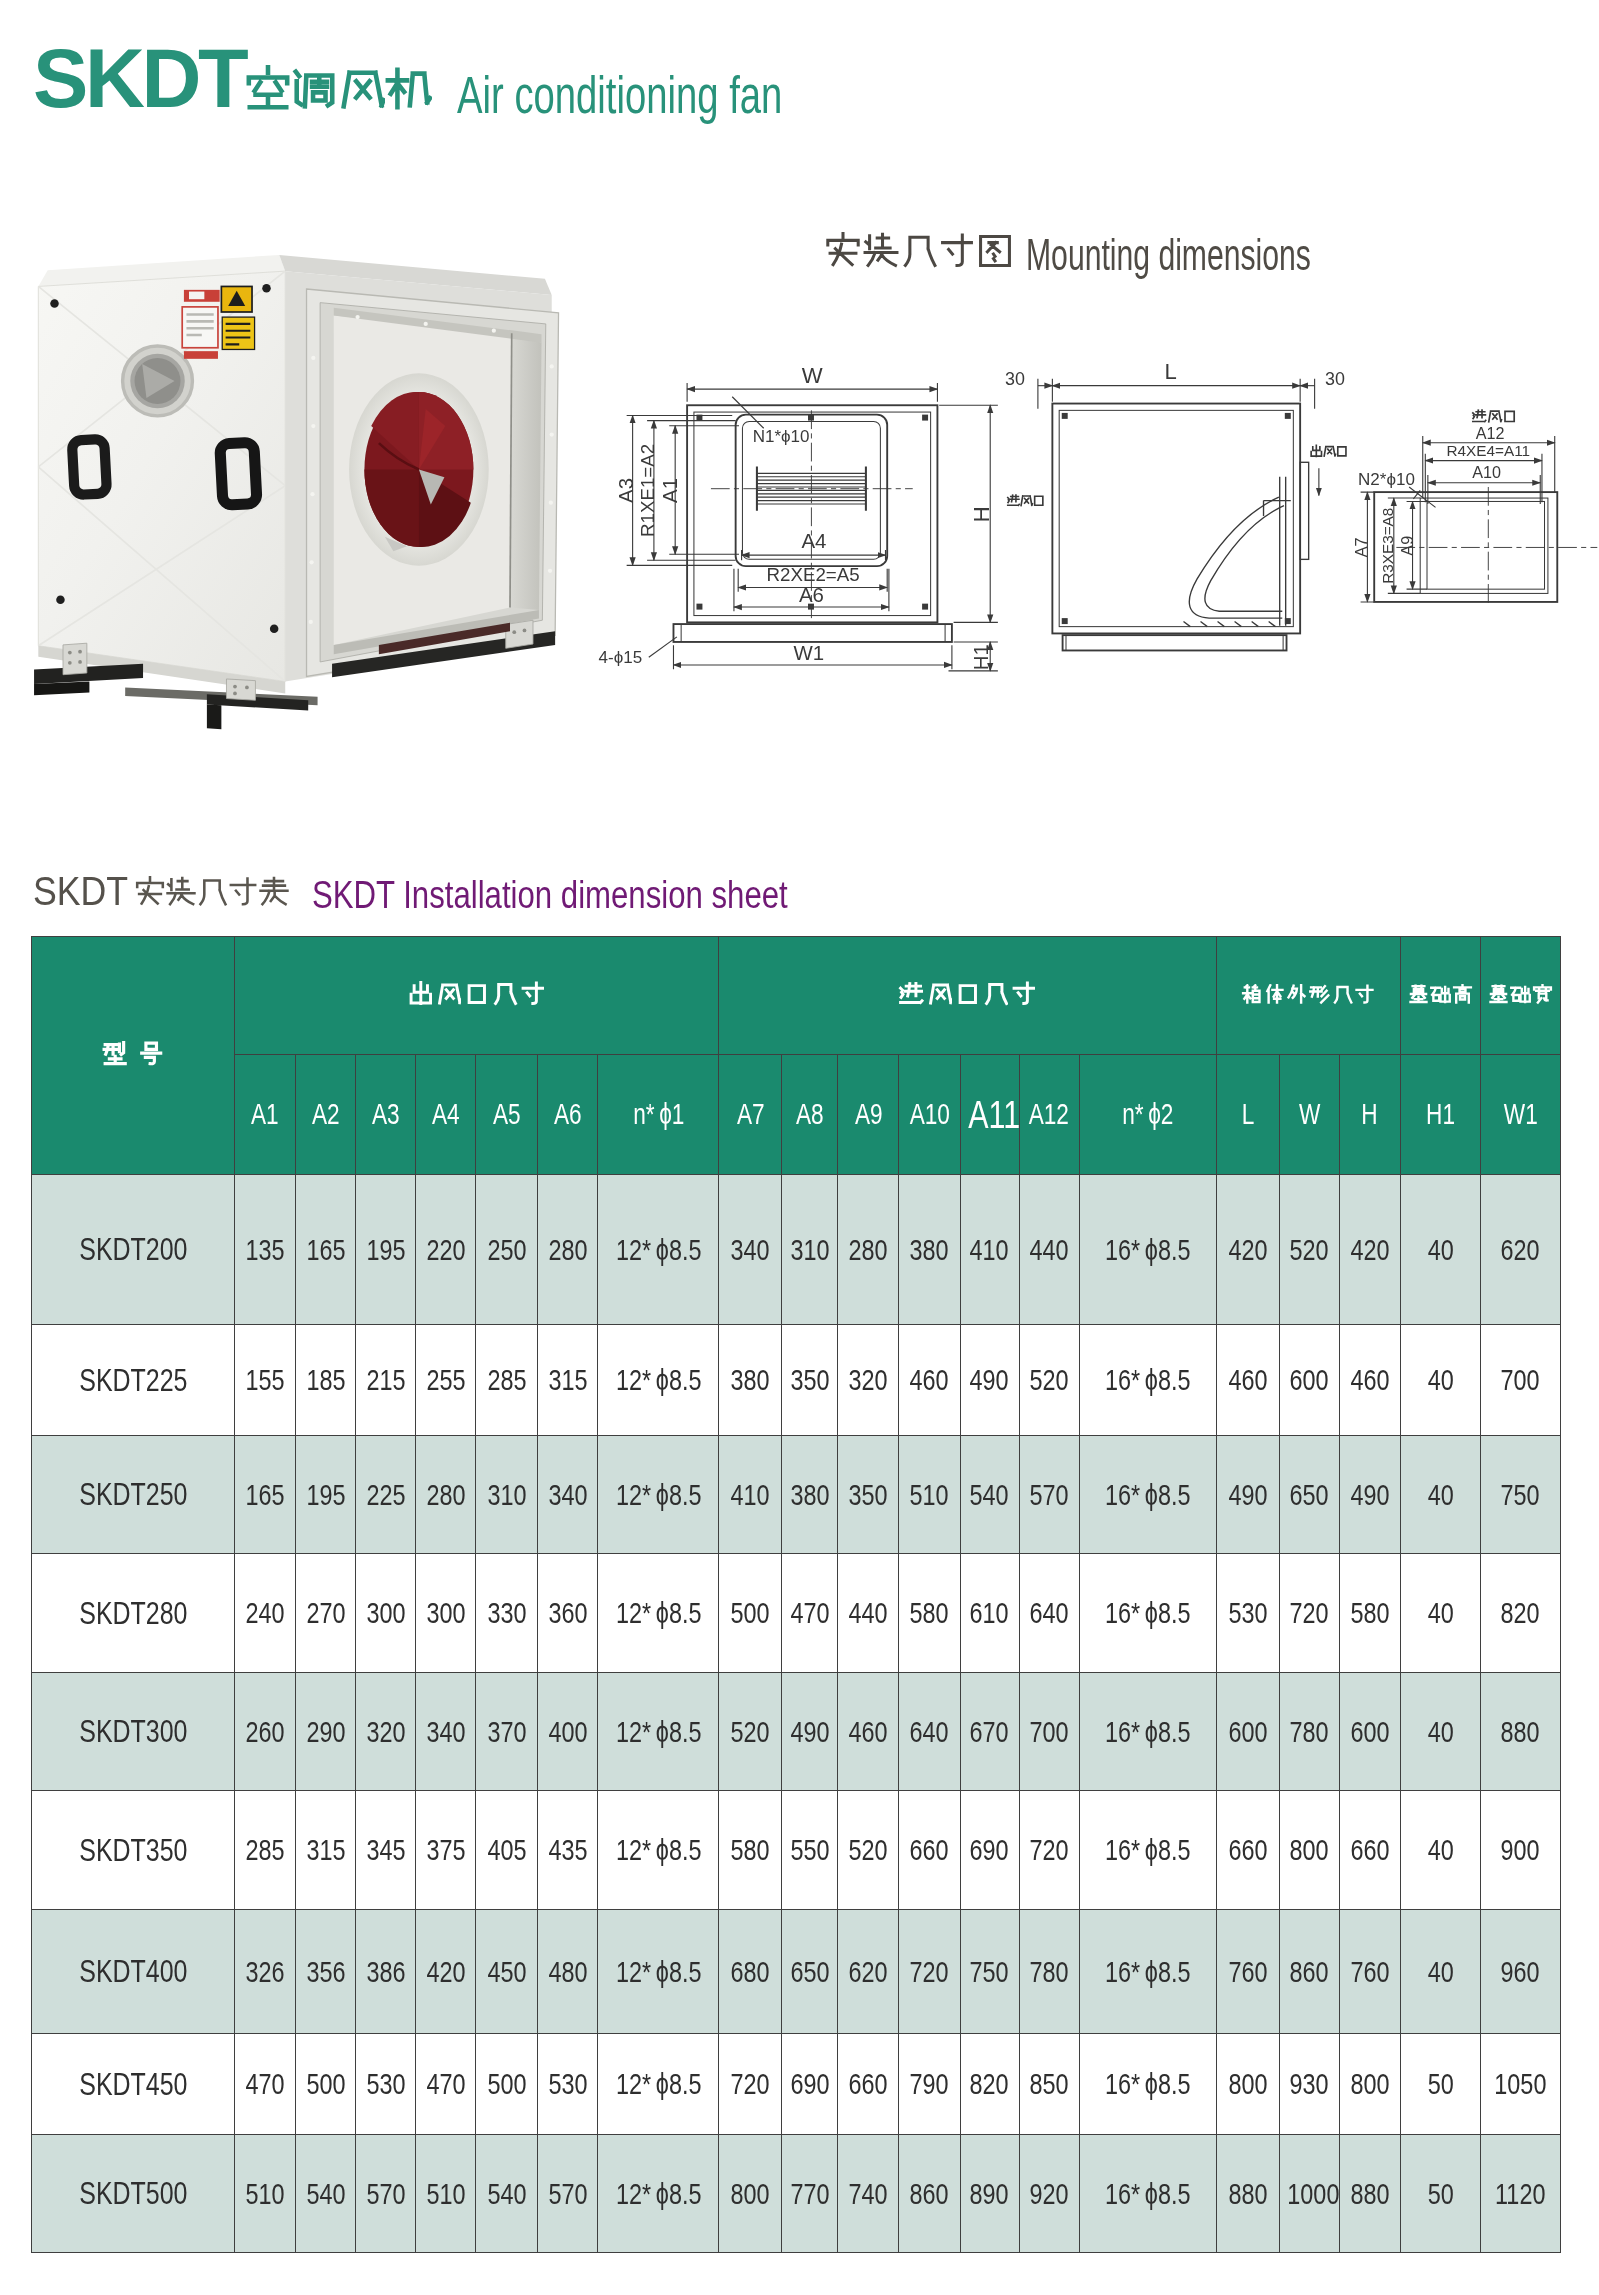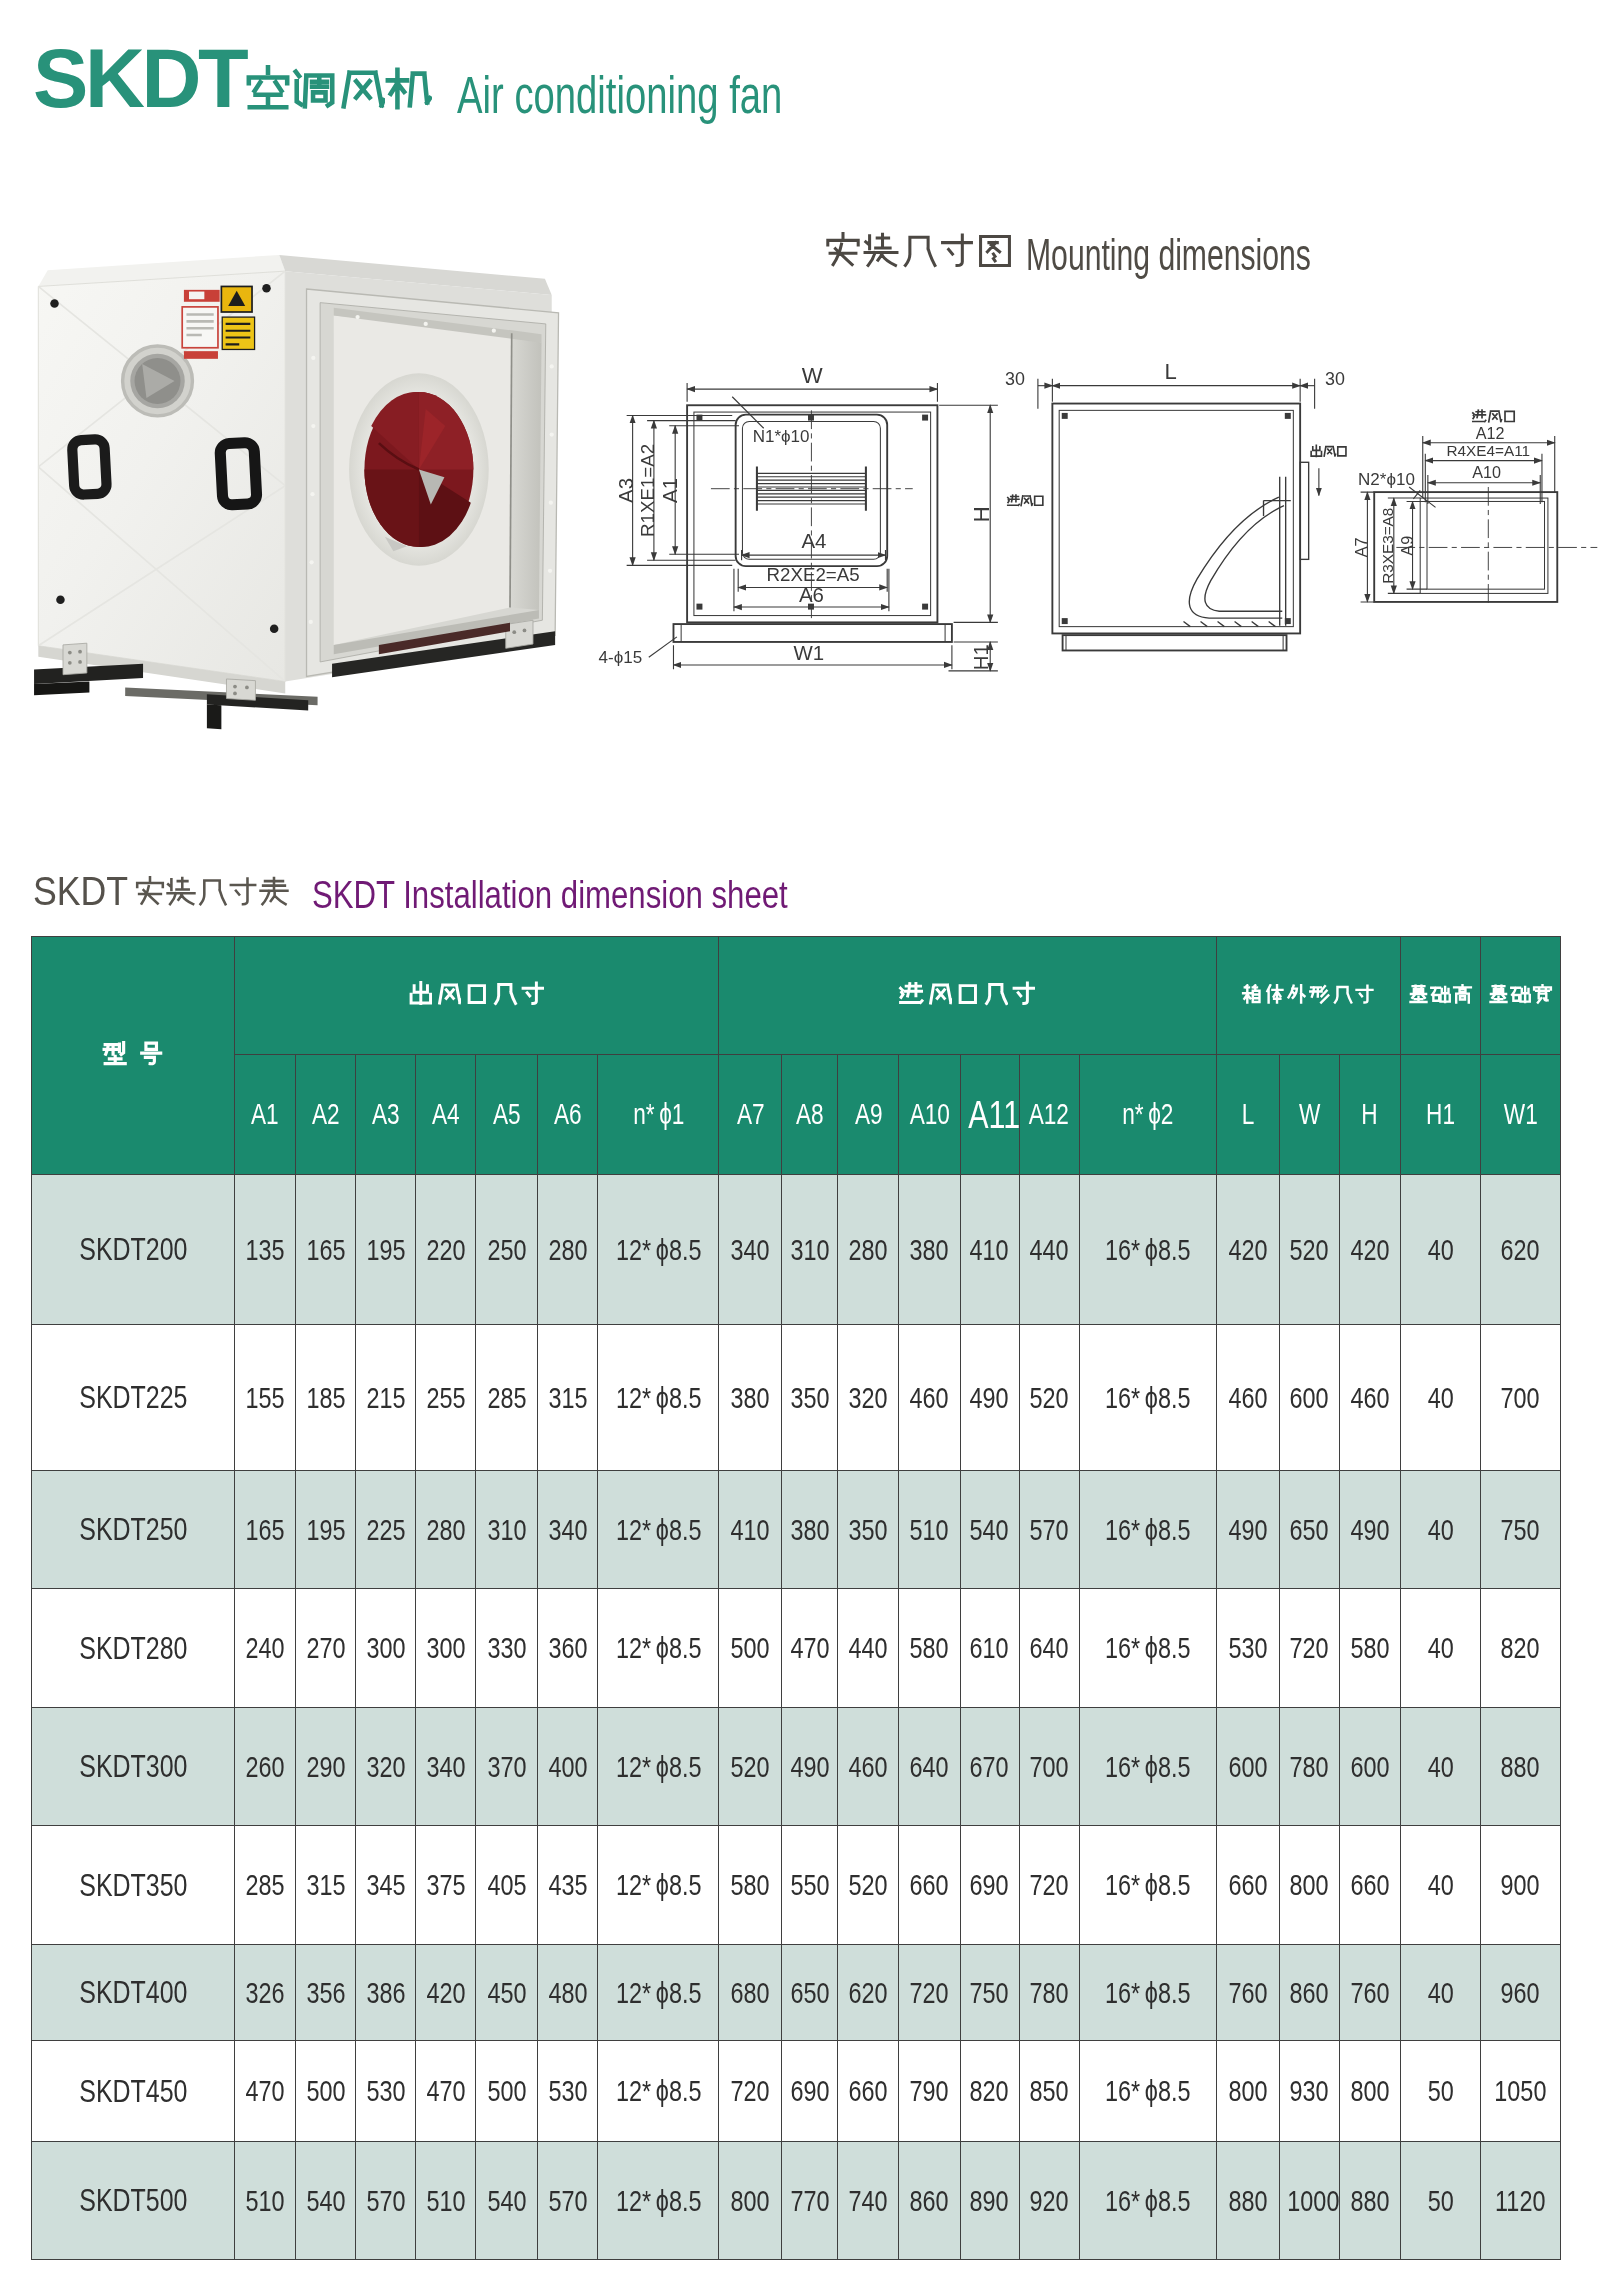--- a/index.html
+++ b/index.html
@@ -237,21 +237,21 @@
         <td class="num"><span class="cc">380</span></td>
         <td class="num"><span class="cc">410</span></td>
         <td class="num"><span class="cc">440</span></td>
         <td class="num"><span class="cc">16* ϕ8.5</span></td>
         <td class="num"><span class="cc">420</span></td>
         <td class="num"><span class="cc">520</span></td>
         <td class="num"><span class="cc">420</span></td>
         <td class="num"><span class="cc">40</span></td>
         <td class="num"><span class="cc">620</span></td>
       </tr>
-      <tr class="w" style="height:146px">
+      <tr class="w" style="height:111px">
         <td class="num" style="font-size:32px"><span class="cc">SKDT225</span></td>
         <td class="num"><span class="cc">155</span></td>
         <td class="num"><span class="cc">185</span></td>
         <td class="num"><span class="cc">215</span></td>
         <td class="num"><span class="cc">255</span></td>
         <td class="num"><span class="cc">285</span></td>
         <td class="num"><span class="cc">315</span></td>
         <td class="num"><span class="cc">12* ϕ8.5</span></td>
         <td class="num"><span class="cc">380</span></td>
         <td class="num"><span class="cc">350</span></td>
@@ -347,21 +347,21 @@
         <td class="num"><span class="cc">660</span></td>
         <td class="num"><span class="cc">690</span></td>
         <td class="num"><span class="cc">720</span></td>
         <td class="num"><span class="cc">16* ϕ8.5</span></td>
         <td class="num"><span class="cc">660</span></td>
         <td class="num"><span class="cc">800</span></td>
         <td class="num"><span class="cc">660</span></td>
         <td class="num"><span class="cc">40</span></td>
         <td class="num"><span class="cc">900</span></td>
       </tr>
-      <tr class="g" style="height:96px">
+      <tr class="g" style="height:124px">
         <td class="num" style="font-size:32px"><span class="cc">SKDT400</span></td>
         <td class="num"><span class="cc">326</span></td>
         <td class="num"><span class="cc">356</span></td>
         <td class="num"><span class="cc">386</span></td>
         <td class="num"><span class="cc">420</span></td>
         <td class="num"><span class="cc">450</span></td>
         <td class="num"><span class="cc">480</span></td>
         <td class="num"><span class="cc">12* ϕ8.5</span></td>
         <td class="num"><span class="cc">680</span></td>
         <td class="num"><span class="cc">650</span></td>

